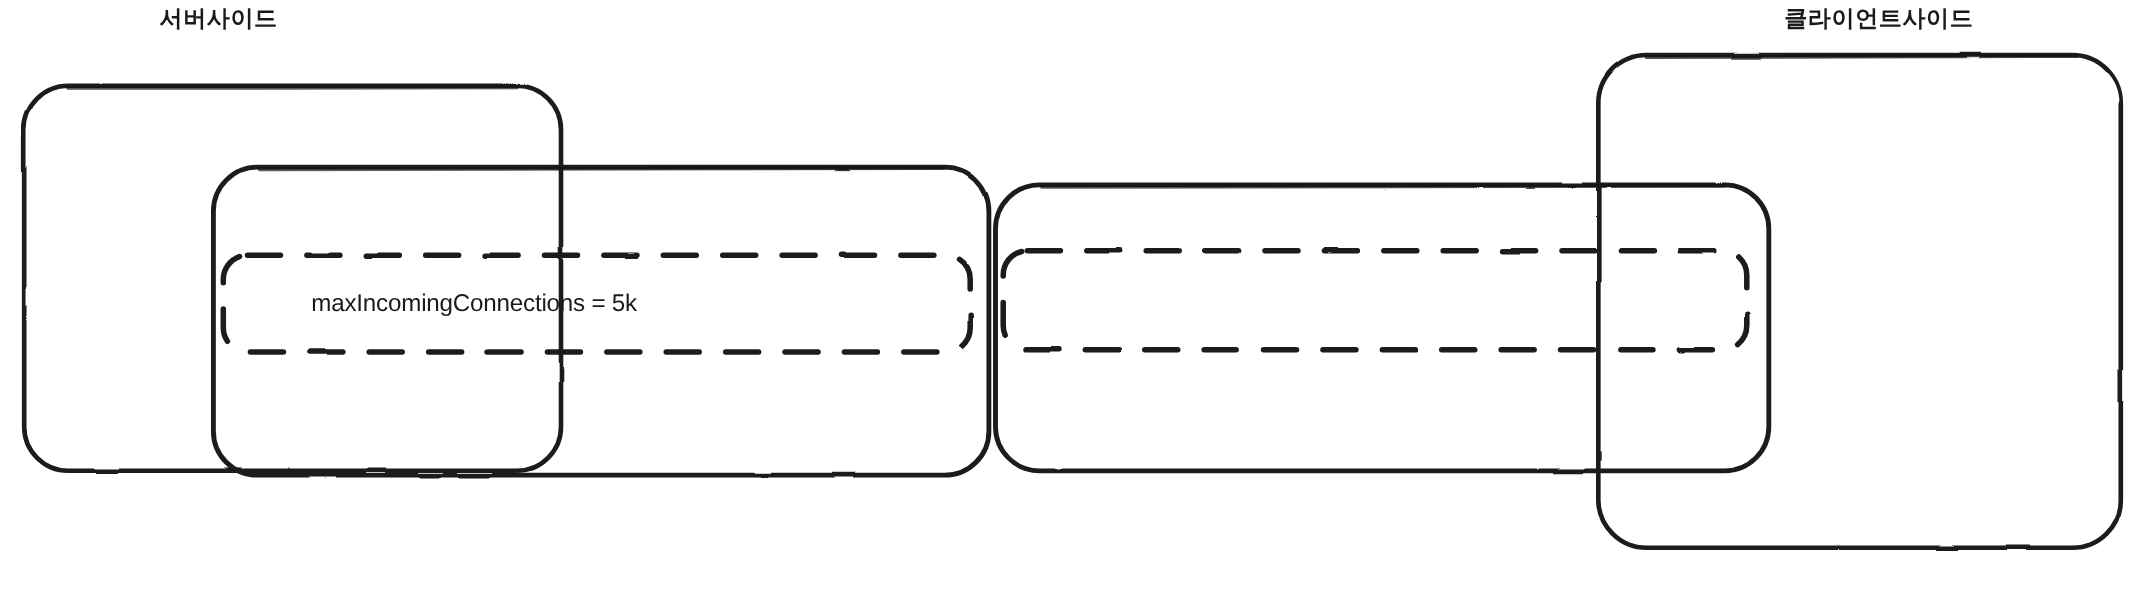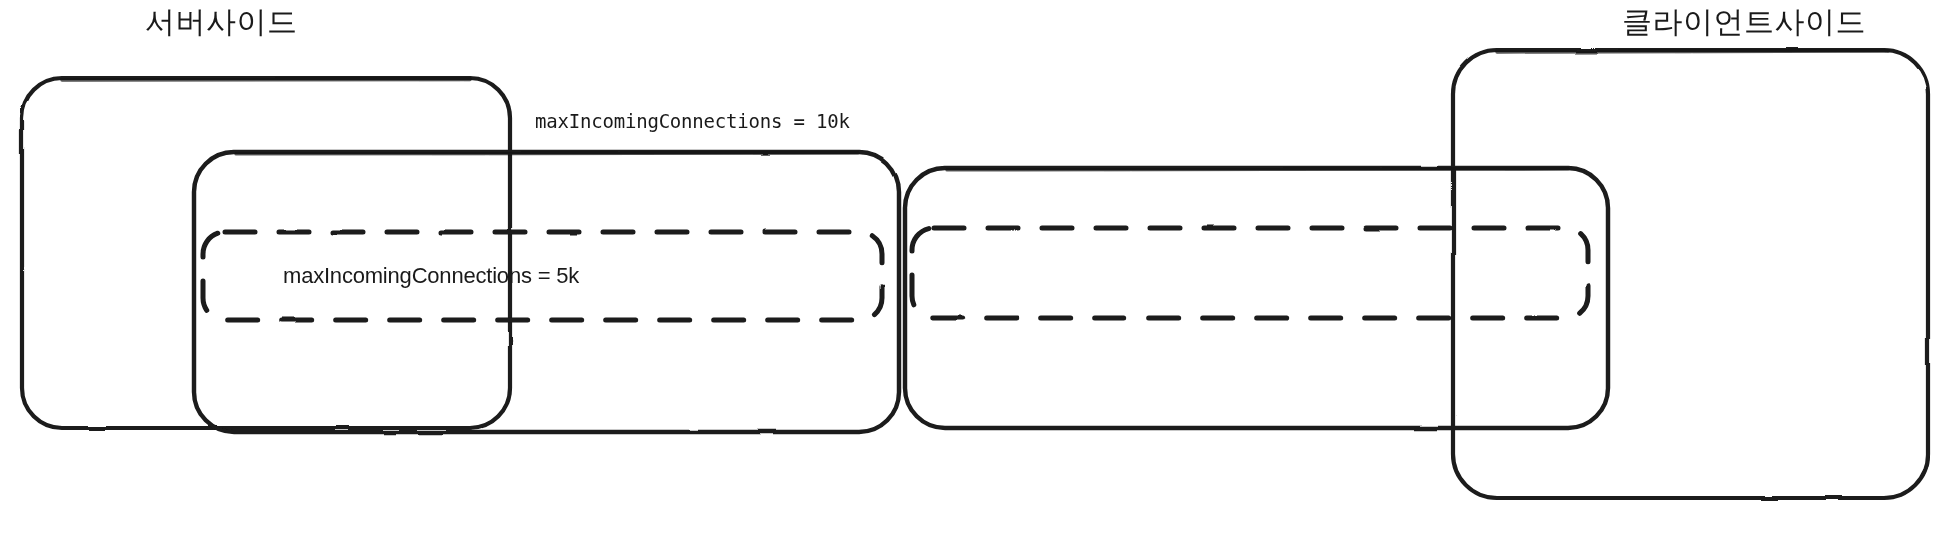--- a/index.html
+++ b/index.html
@@ -26,22 +26,22 @@
   }
   .label {
     position: absolute;
     white-space: nowrap;
     color: #1a1a1a;
     line-height: 1;
     -webkit-font-smoothing: antialiased;
   }
   .group-title {
     font-family: "DejaVu Sans", sans-serif;
-    font-size: 30px;
-    font-weight: 400;
+    font-size: 21px;
+    font-weight: 700;
     letter-spacing: 0.5px;
   }
   .mono-label {
     font-family: "DejaVu Sans Mono", monospace;
     font-size: 19px;
     font-weight: 500;
     letter-spacing: -0.2px;
   }
   .mono-label-sm {
     font-family: Liberation Sans, sans-serif;
@@ -91,21 +91,20 @@
       <path d="M 947 170 L 1568 169" fill="none" stroke="#1a1a1a" stroke-width="3.2" stroke-linecap="round" opacity="0.7"></path>
     </g>
 
     <g filter="url(#rough2)">
       <rect x="912" y="228" width="676" height="90" rx="22" ry="22" fill="none" stroke="#1a1a1a" stroke-width="5" stroke-linecap="round" stroke-linejoin="round" stroke-dasharray="30 24"></rect>
     </g>
   </svg>
 
   <div class="label group-title" style="left:145px; top:7px;">서버사이드</div>
 
-  <div class="label mono-label" style="left:535px; top:112px;">maxIncomingConnections = 10k</div>
 
   <div class="label mono-label-sm" style="left:283px; top:265px;">maxIncomingConnections = 5k</div>
 
   <div class="label group-title" style="left:1578px; top:7px;margin-left:44px;">클라이언트사이드</div>
 
 
 
 </div>
 
 </body></html>

